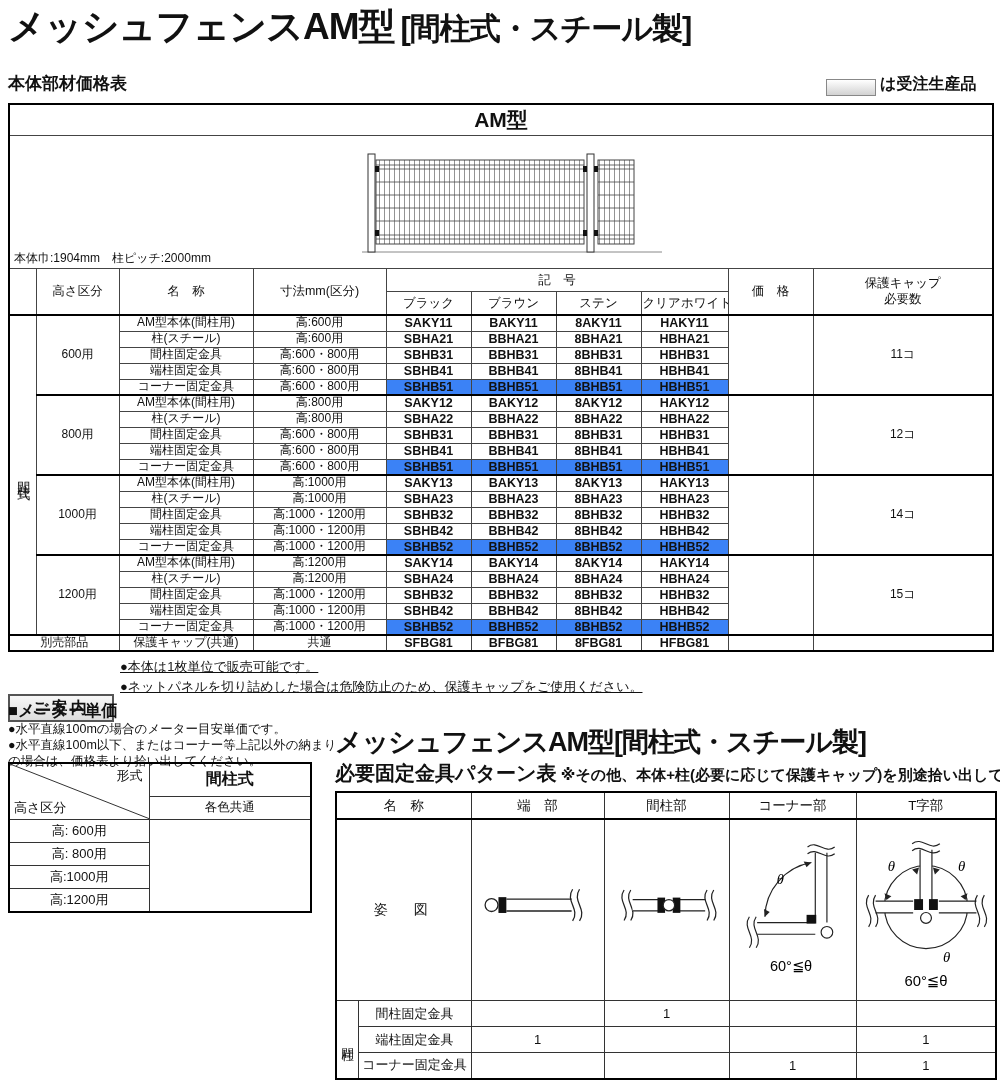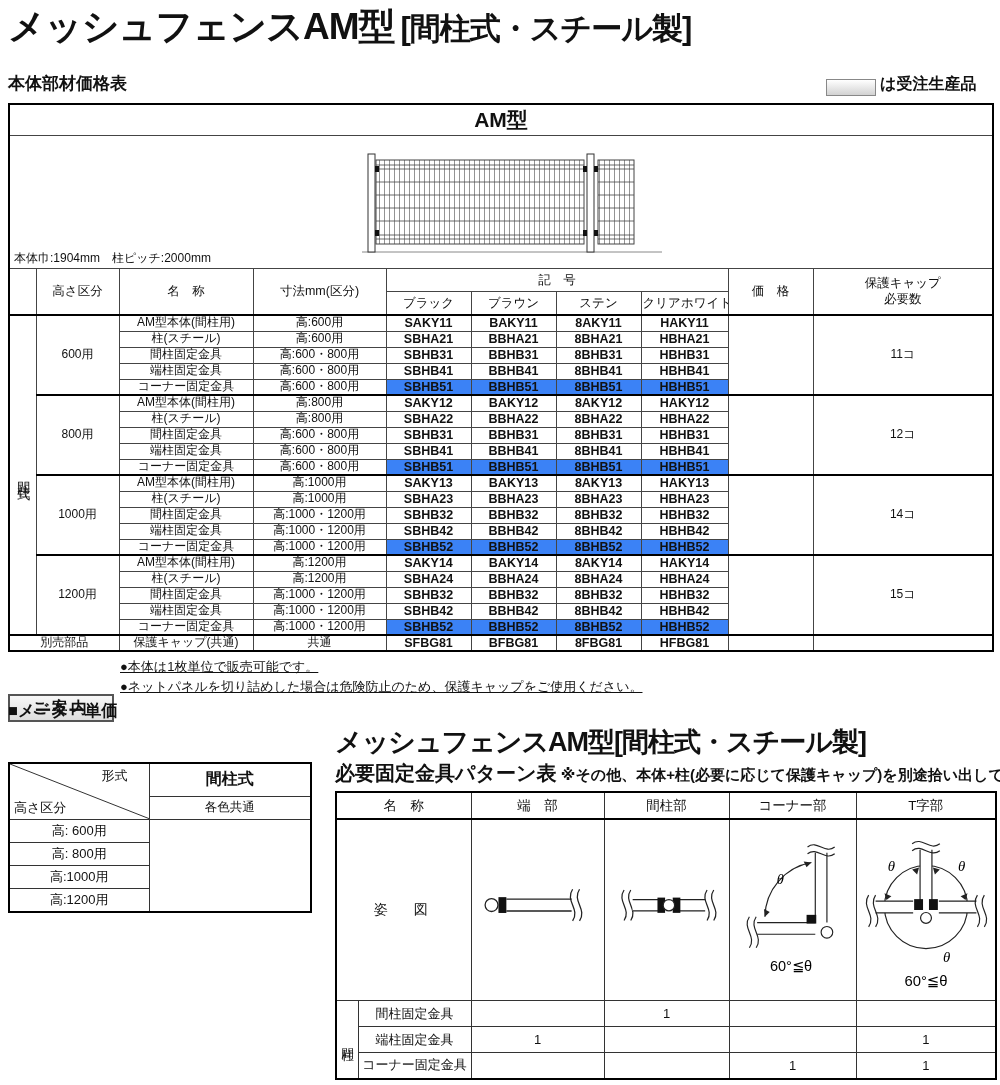--- a/index.html
+++ b/index.html
@@ -41,21 +41,21 @@
      font-size:16px;font-weight:bold;letter-spacing:3px;}
   .guide-notes{left:120px;top:657px;font-size:13px;line-height:20px;text-decoration:underline;}
 
   
   .meter-head{left:8px;top:700px;font-size:16.5px;font-weight:bold;}
   .meter-notes{left:8px;top:721px;width:332px;font-size:12.5px;line-height:16px;}
   .meter-table{left:8px;top:762px;width:302px;border:2.5px solid #000;}
   .meter-table td{border:1px solid #333;text-align:center;vertical-align:middle;font-size:13px;padding:0;}
   .meter-table td.diag{position:relative;height:55px;}
   .diagsvg{position:absolute;left:0;top:0;}
-  .diag-top{position:absolute;top:3px;right:21px;font-size:13px;}
+  .diag-top{position:absolute;top:3px;right:6px;font-size:13px;}
   .diag-bottom{position:absolute;bottom:2px;left:4px;font-size:13px;}
   .meter-table td.mhead{font-size:16px;font-weight:bold;height:31px;}
   .meter-table td.msub{font-size:12.5px;height:22px;margin-top:36px;}
   .meter-table td.mrow{height:22px;}
 
   
   .pat-head{left:335px;top:724px;font-size:27px;font-weight:bold;letter-spacing:-1px;white-space:nowrap;}
   .pat-sub{left:335px;top:760px;white-space:nowrap;}
   .pat-sub .s1{font-size:20px;font-weight:bold;}
   .pat-sub .s2{font-size:15px;font-weight:bold;}
@@ -333,20 +333,24 @@
 
   <div class="abs guide-box">
     <span>ご案内</span>
   </div>
   <div class="abs guide-notes">
     <div>●本体は1枚単位で販売可能です。</div>
     <div>●ネットパネルを切り詰めした場合は危険防止のため、保護キャップをご使用ください。</div>
   </div>
 
   <div class="abs meter-head">■メーター単価</div>
+  <div class="abs meter-notes">
+    <div>●水平直線100mの場合のメーター目安単価です。</div>
+    <div>●水平直線100m以下、またはコーナー等上記以外の納まりの場合は、価格表より拾い出してください。</div>
+  </div>
 
   <table class="abs meter-table">
     <colgroup>
         <col style="width:140px">
         <col style="width:162px">
       </colgroup>
     <tbody>
       <tr>
         <td class="diag" rowspan="2">
           <svg class="diagsvg" width="140" height="55" viewBox="0 0 140 55">

